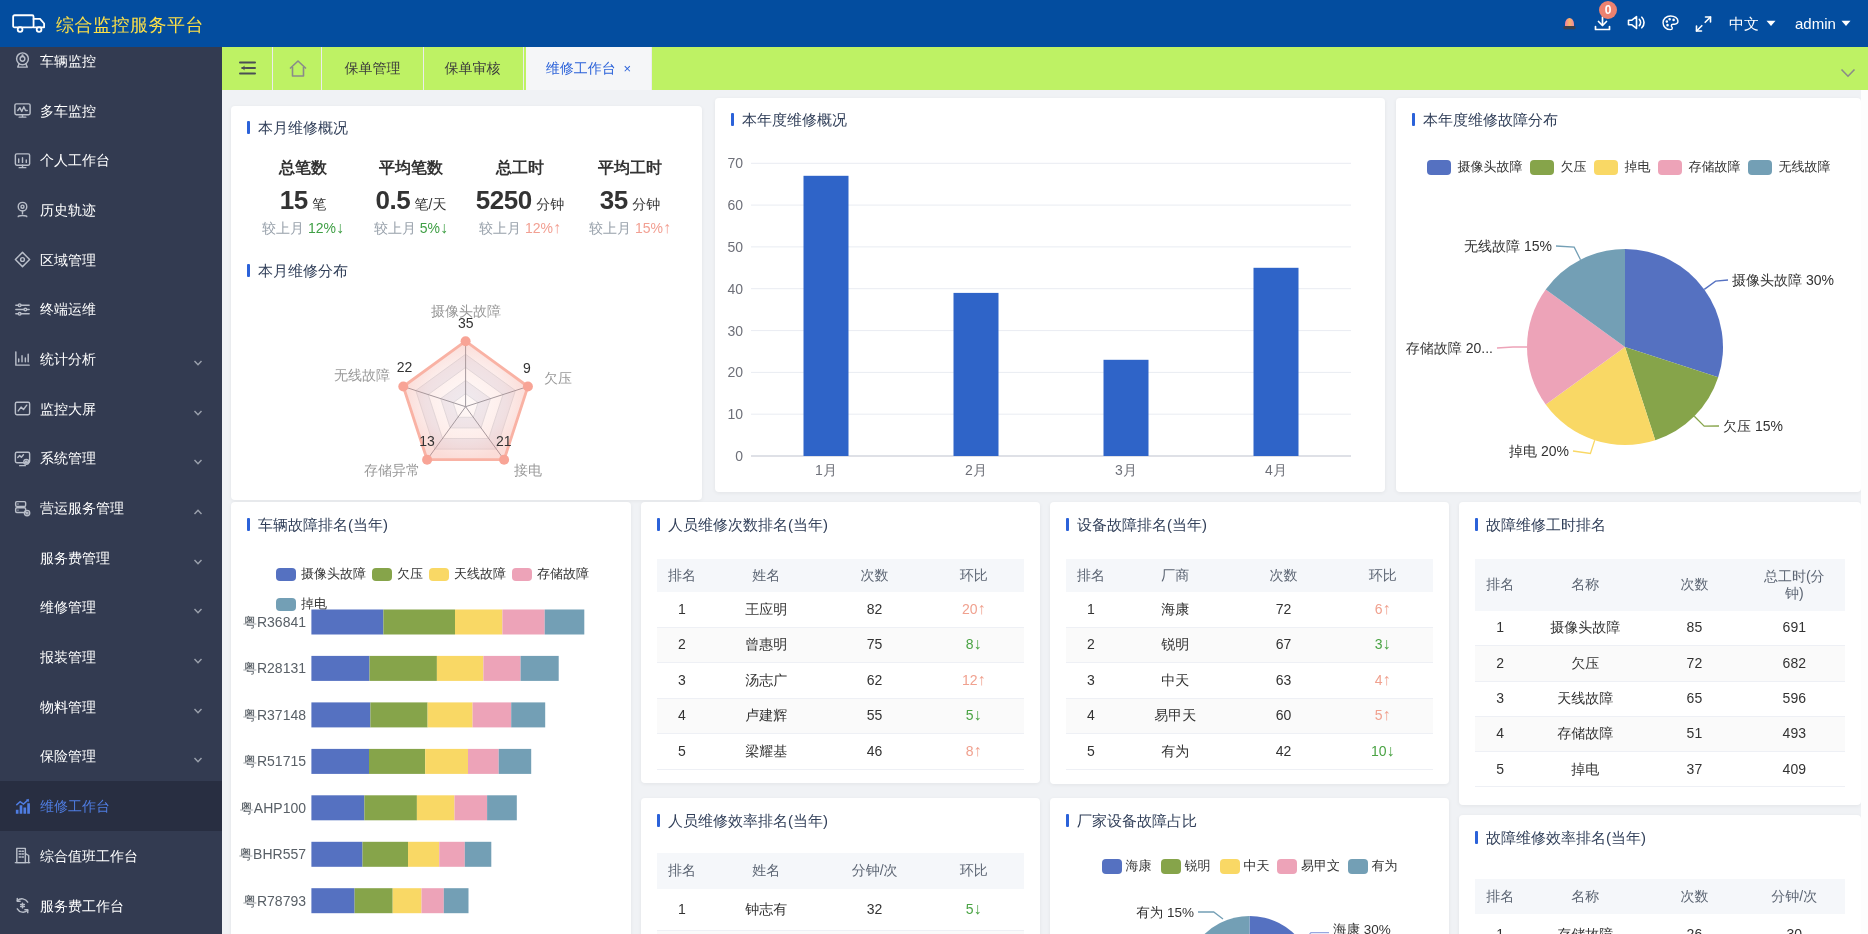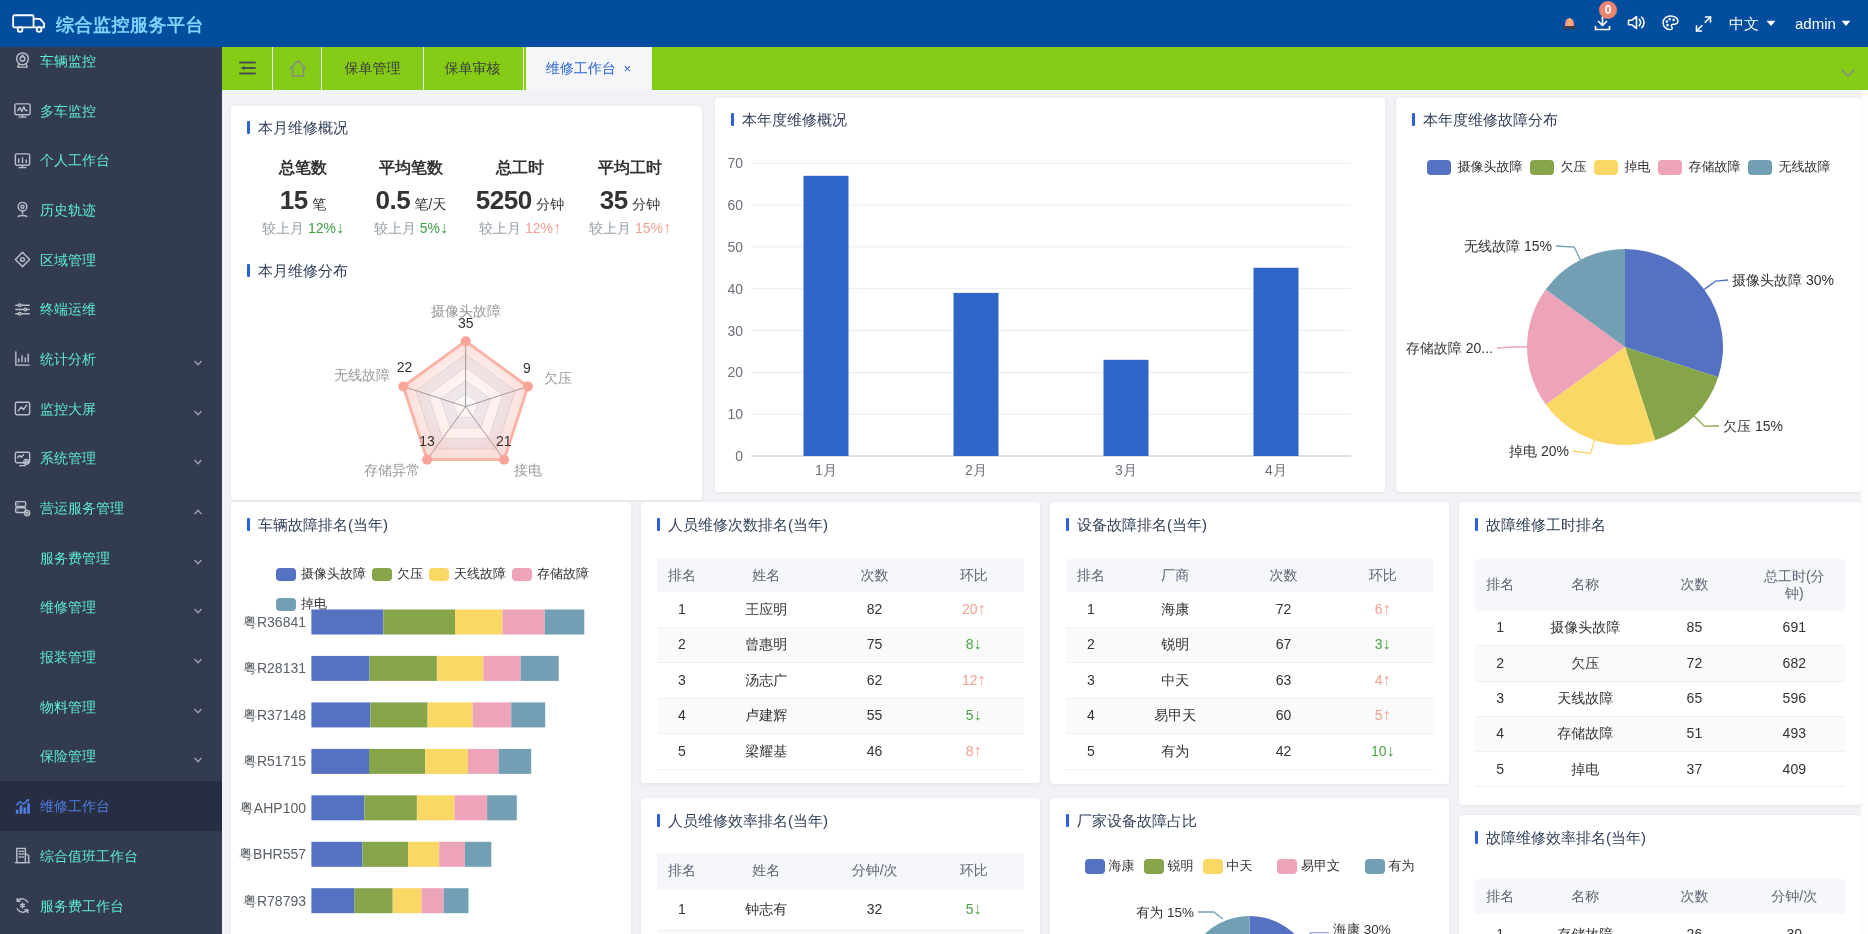--- a/index.html
+++ b/index.html
@@ -1,27 +1,27 @@
 <!DOCTYPE html>
 <html><head><meta charset="utf-8"><title>维修工作台</title>
 <style>
 *{margin:0;padding:0;box-sizing:border-box;}
 html,body{width:1868px;height:934px;overflow:hidden;font-family:"Liberation Sans",sans-serif;background:#f0f2f5;}
 .hdr{position:absolute;left:0;top:0;width:1868px;height:47px;background:#034d9f;z-index:30;}
 .hdr .logo{position:absolute;left:12px;top:14px;}
-.hdr .ttl{position:absolute;left:56px;top:13px;color:#7dd3fc;font-size:18px;font-weight:bold;letter-spacing:0.5px;}
+.hdr .ttl{position:absolute;left:56px;top:13px;color:#fde047;font-size:18px;font-weight:normal;letter-spacing:0.5px;}
 .hico{position:absolute;top:15px;color:#fff;}
 .hico svg{display:block;}
 .sb{position:absolute;left:0;top:47px;width:222px;height:887px;background:#333b51;z-index:20;overflow:hidden;}
-.mi{position:relative;height:49.7px;color:#5eead4;font-size:14px;}
+.mi{position:relative;height:49.7px;color:#ffffff;font-size:14px;}
 .mi .ic{position:absolute;left:13px;top:50%;margin-top:-9.5px;width:19px;height:19px;}
 .mi .tx{position:absolute;left:40px;top:50%;margin-top:-9px;line-height:18px;white-space:nowrap;}
 .mi .ar{position:absolute;right:20px;top:50%;margin-top:-4px;width:9px;height:9px;}
 .mi.act{background:#282e41;color:#4f7de2;}
-.tabbar{position:absolute;left:222px;top:47px;width:1646px;height:43px;background:#84cc16;z-index:10;}
+.tabbar{position:absolute;left:222px;top:47px;width:1646px;height:43px;background:#bef264;z-index:10;}
 .tcell{position:absolute;top:0;height:43px;border-right:1px solid #ececec;}
 .ttab{font-size:14px;color:#3c3c3c;text-align:center;line-height:43px;}
 .ttab.on{background:#f5f6f8;color:#2b62d9;}
 .content{position:absolute;left:222px;top:90px;width:1646px;height:844px;background:#f0f2f5;overflow:hidden;}
 .card{position:absolute;background:#fff;border-radius:4px;box-shadow:0 1px 4px rgba(0,0,0,0.06);}
 .ctt{position:absolute;left:16px;font-size:15px;color:#32405a;font-weight:500;white-space:nowrap;}
 .ctt i{display:inline-block;width:3px;height:13px;background:#2b62d9;margin-right:8px;vertical-align:-1px;border-radius:1px;}
 .statlbl{font-size:16px;color:#333;font-weight:bold;text-align:center;}
 .statnum{font-size:26px;color:#333;font-weight:600;letter-spacing:-0.5px;}
 .statunit{font-size:14px;color:#333;font-weight:normal;}
@@ -641,21 +641,21 @@
           <span style="font-size:13px;">海康</span>
         </span>
         <span style="display:flex;align-items:center;margin:0 4.5px;">
           <span class="sw" style="width:20px;height:15px;margin-right:4px;background:#86a44a;"></span>
           <span style="font-size:13px;">锐明</span>
         </span>
         <span style="display:flex;align-items:center;margin:0 4.5px;">
           <span class="sw" style="width:20px;height:15px;margin-right:4px;background:#f9d865;"></span>
           <span style="font-size:13px;">中天</span>
         </span>
-        <span style="display:flex;align-items:center;margin:0 20px;">
+        <span style="display:flex;align-items:center;margin:0 3px;">
           <span class="sw" style="width:20px;height:15px;margin-right:4px;background:#eda3b8;"></span>
           <span style="font-size:13px;">易甲文</span>
         </span>
         <span style="display:flex;align-items:center;margin:0 4.5px;">
           <span class="sw" style="width:20px;height:15px;margin-right:4px;background:#739fb5;"></span>
           <span style="font-size:13px;">有为</span>
         </span>
       </div>
       <svg style="position:absolute;left:0;top:0;" width="399" height="226" viewBox="0 0 399 226">
         <path d="M199.5,183.0 L199.50,118.00 A65.0,65.0 0 0 1 261.32,203.09 Z" fill="#5571c1"></path>

